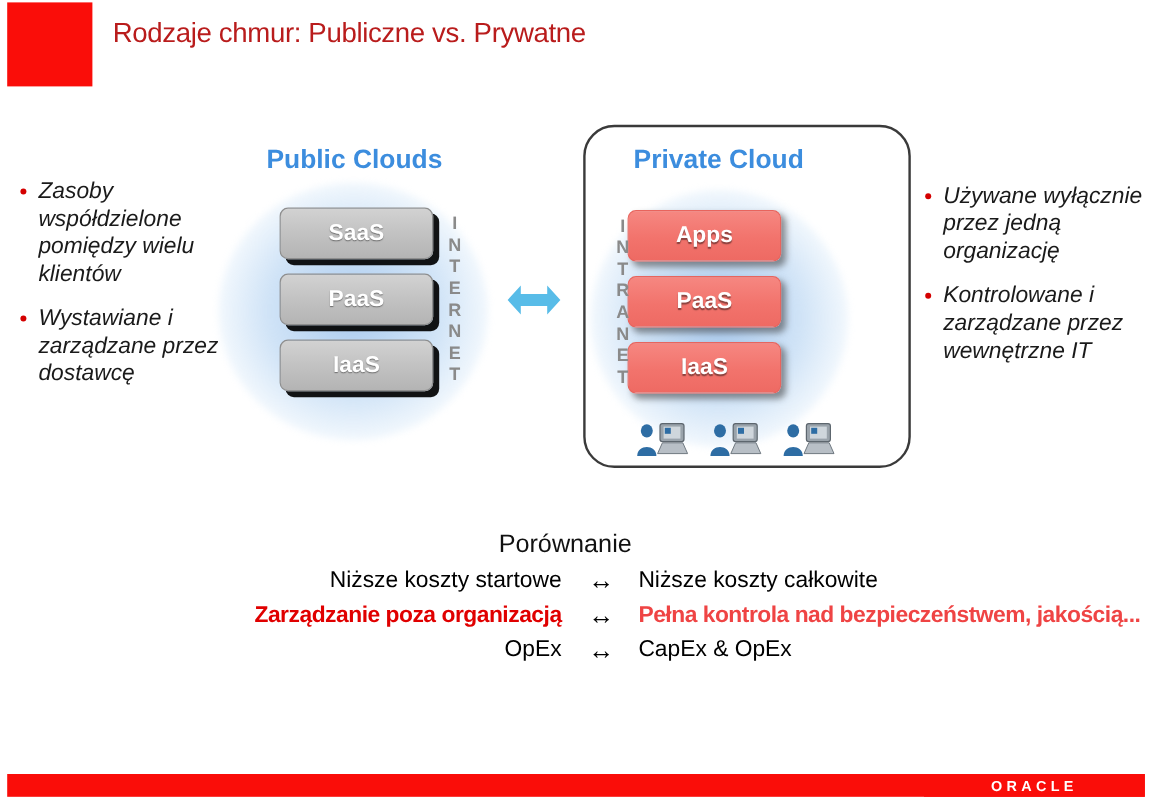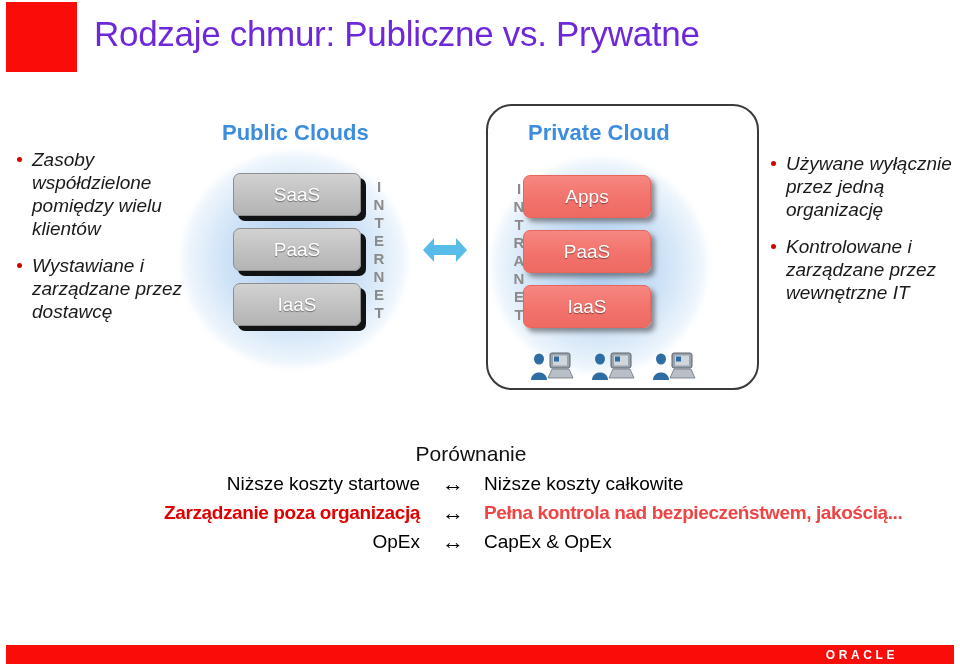--- a/index.html
+++ b/index.html
@@ -21,23 +21,23 @@
   #title-marker {
     position: absolute;
     left: 6px; top: 2px;
     width: 71px; height: 70px;
     background: #FA0D09;
   }
   #page-title {
     position: absolute;
     left: 94px; top: 14px;
     width: 820px;
-    font-size: 35px;
+    font-size: 23px;
     font-weight: 400;
-    color: #6d28d9;
+    color: #b91c1c;
     letter-spacing: -0.3px;
     white-space: nowrap;
   }
 
   
   .bullet-col {
     position: absolute;
     font-size: 19px;
     line-height: 23px;
     color: #1a1a1a;
@@ -94,21 +94,21 @@
   .svc-box {
     position: relative;
     width: 126px;
     height: 41px;
     margin-bottom: 12px;
     border-radius: 7px;
     display: flex;
     align-items: center;
     justify-content: center;
     font-size: 19px;
-    font-weight: normal;
+    font-weight: bold;
     color: #ffffff;
     text-shadow: 0 1px 1px rgba(0,0,0,0.45);
   }
   .svc-box.gray {
     background: linear-gradient(180deg, #d2d2d2 0%, #c2c2c2 50%, #b4b4b4 100%);
     border: 1px solid #8e8e8e;
     box-shadow: 5px 5px 0 rgba(0,0,0,0.92);
   }
   .svc-box.red {
     background: linear-gradient(180deg, #f68781 0%, #f2736c 55%, #ee6a63 100%);
@@ -167,20 +167,21 @@
   }
   #comparison-title {
     text-align: center;
     font-size: 21px;
     color: #111111;
     margin-left: -18px;
   }
   .cmp-row {
     display: flex;
     margin-top: 7px;
+    margin-left: 48px;
   }
   .cmp-left {
     width: 420px;
     text-align: right;
     padding-right: 10px;
     font-size: 19px;
     white-space: nowrap;
   }
   .cmp-arrow {
     width: 46px;

